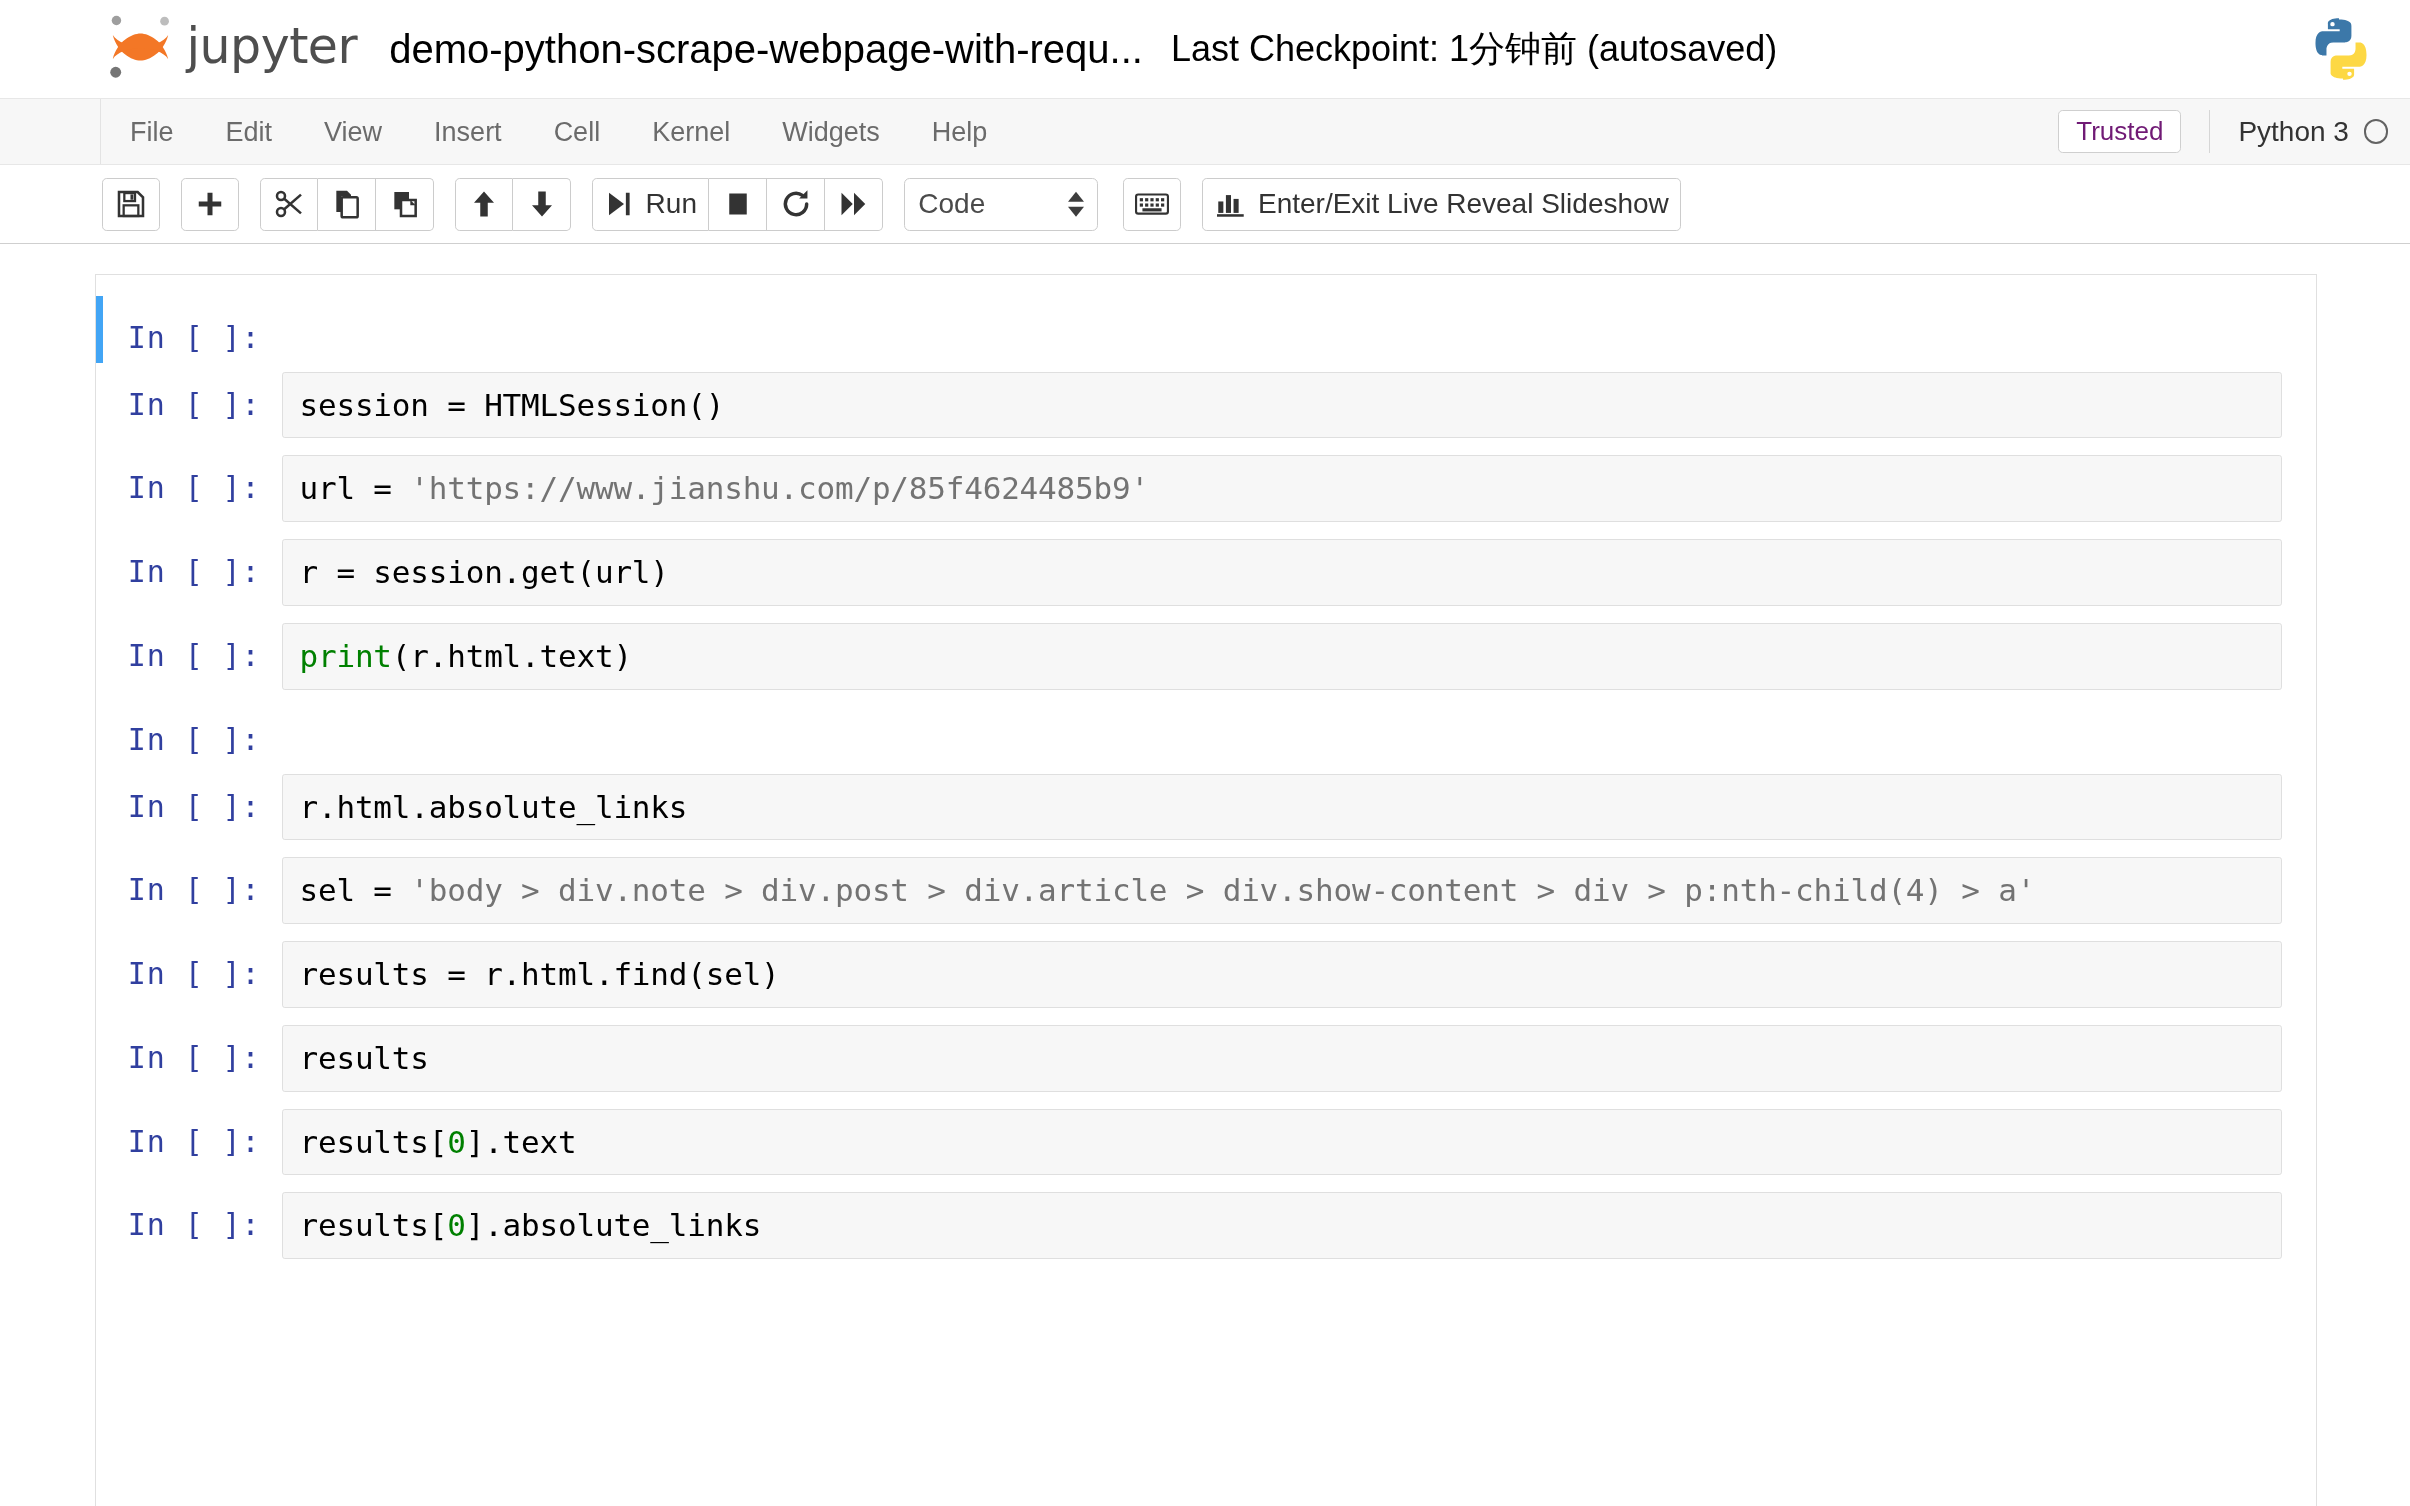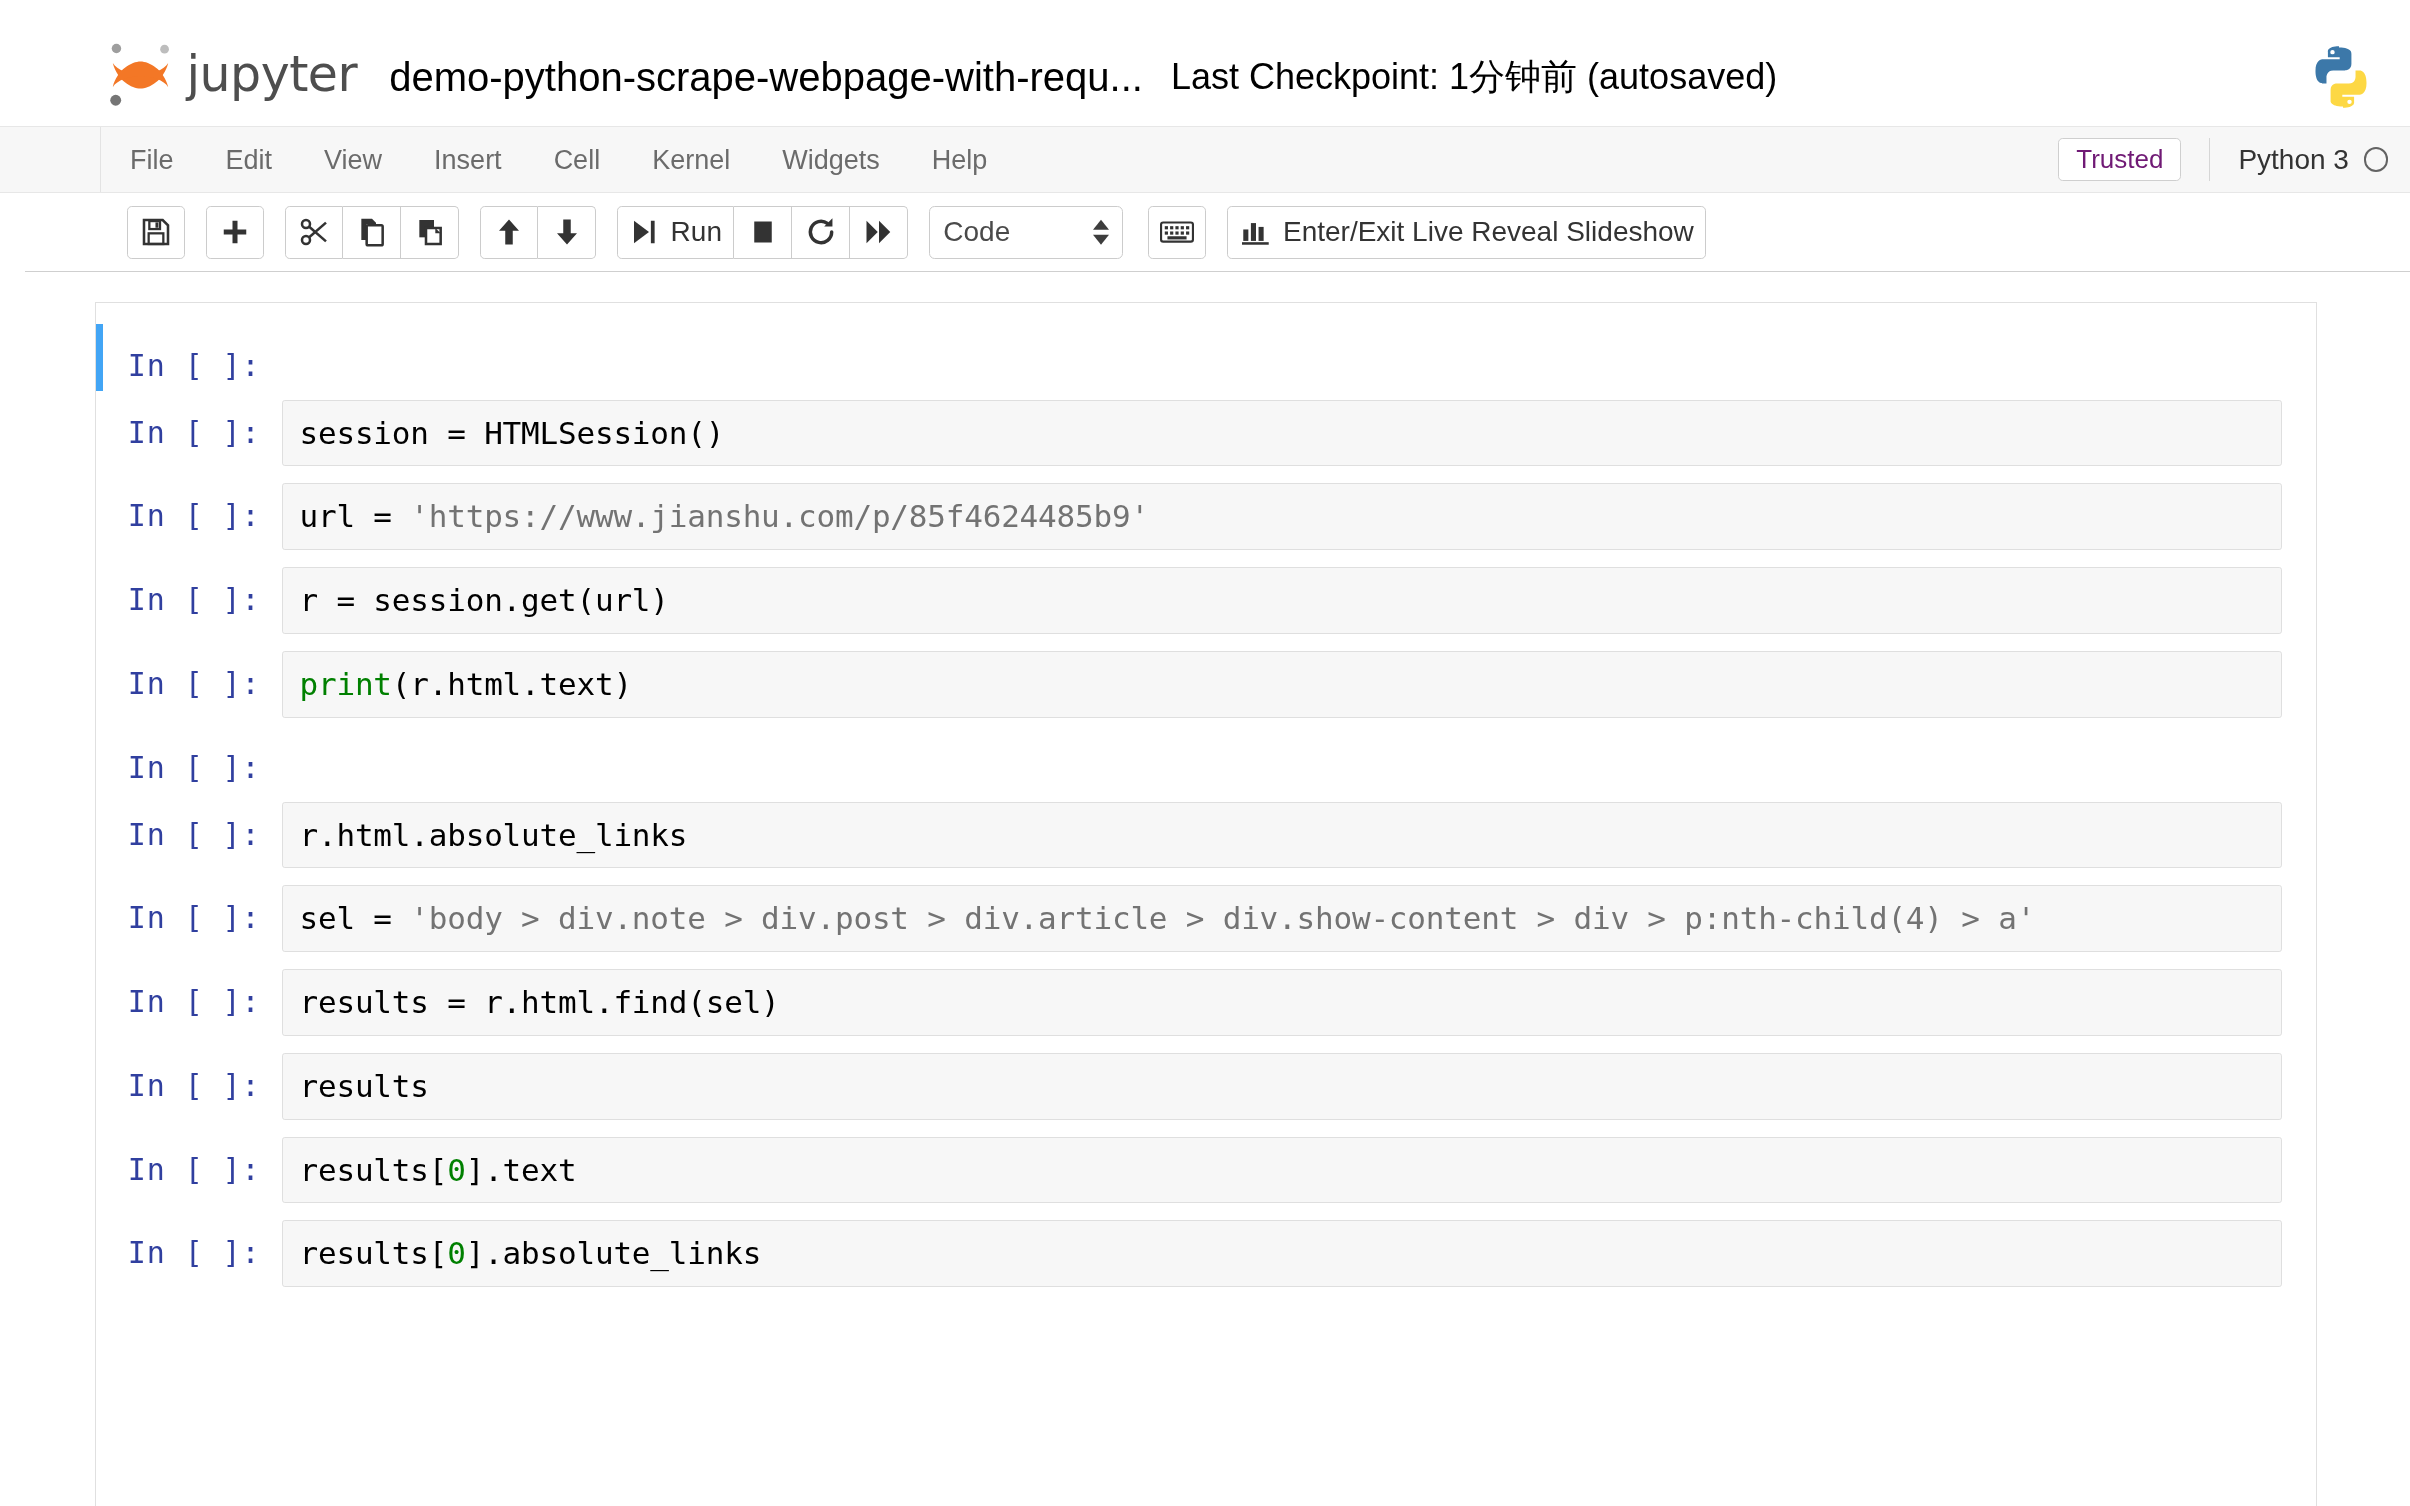--- a/index.html
+++ b/index.html
@@ -13,21 +13,20 @@
 
   
   .header {
     position: relative;
     height: 99px;
     background: #ffffff;
     border-bottom: 0.9px solid #e7e7e7;
     display: flex;
     align-items: center;
     padding: 0 21px 0 104px;
-    margin-top: 28px;
   }
   .logo {
     display: flex;
     align-items: center;
     gap: 9.4px;
     flex: 0 0 auto;
     margin-top: -5.6px;
   }
   .logo-mark { width: 73px; height: 70px; flex: 0 0 auto; }
   .logo-word {
@@ -105,21 +104,20 @@
 
   
   .toolbar {
     height: 79px;
     background: #ffffff;
     border-bottom: 1.9px solid #cfcfcf;
     display: flex;
     align-items: center;
     padding-left: 102px;
     gap: 0;
-    margin-left: 25px;
   }
   .btn-group { display: flex; margin-right: 21px; }
   .tbtn {
     height: 53px;
     min-width: 58px;
     border: 0.9px solid #cccccc;
     background: #ffffff;
     display: flex;
     align-items: center;
     justify-content: center;

